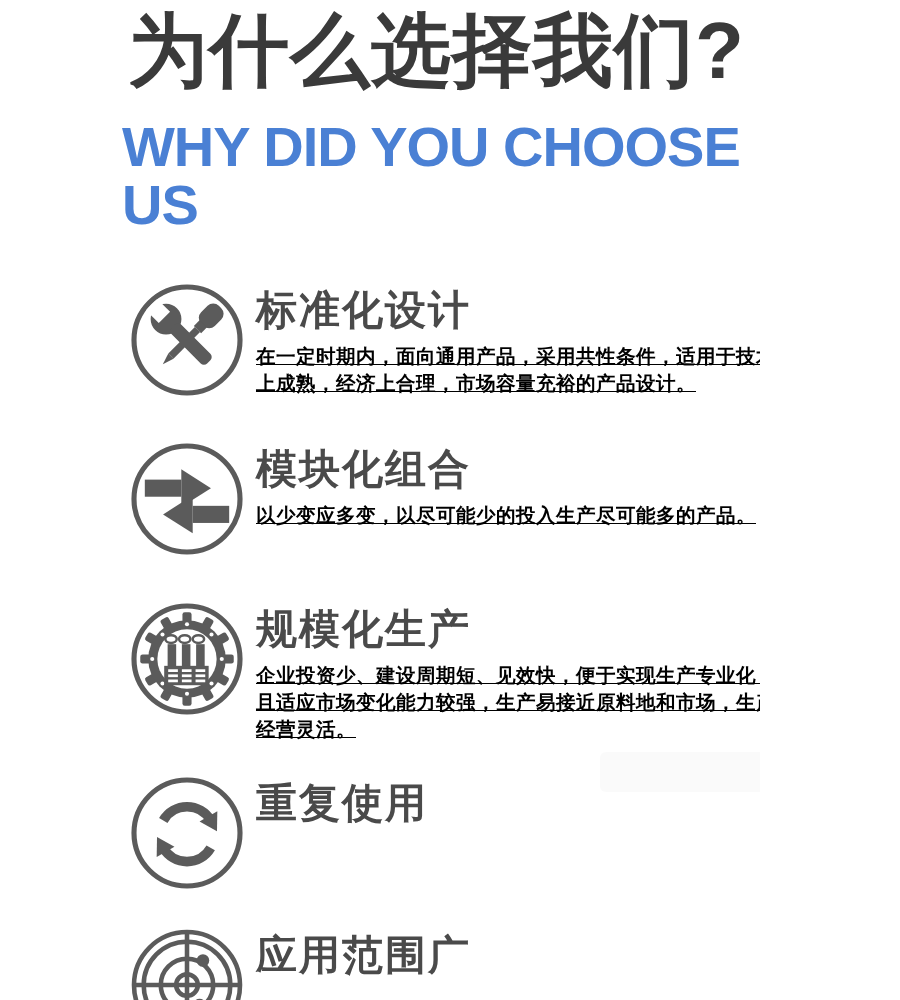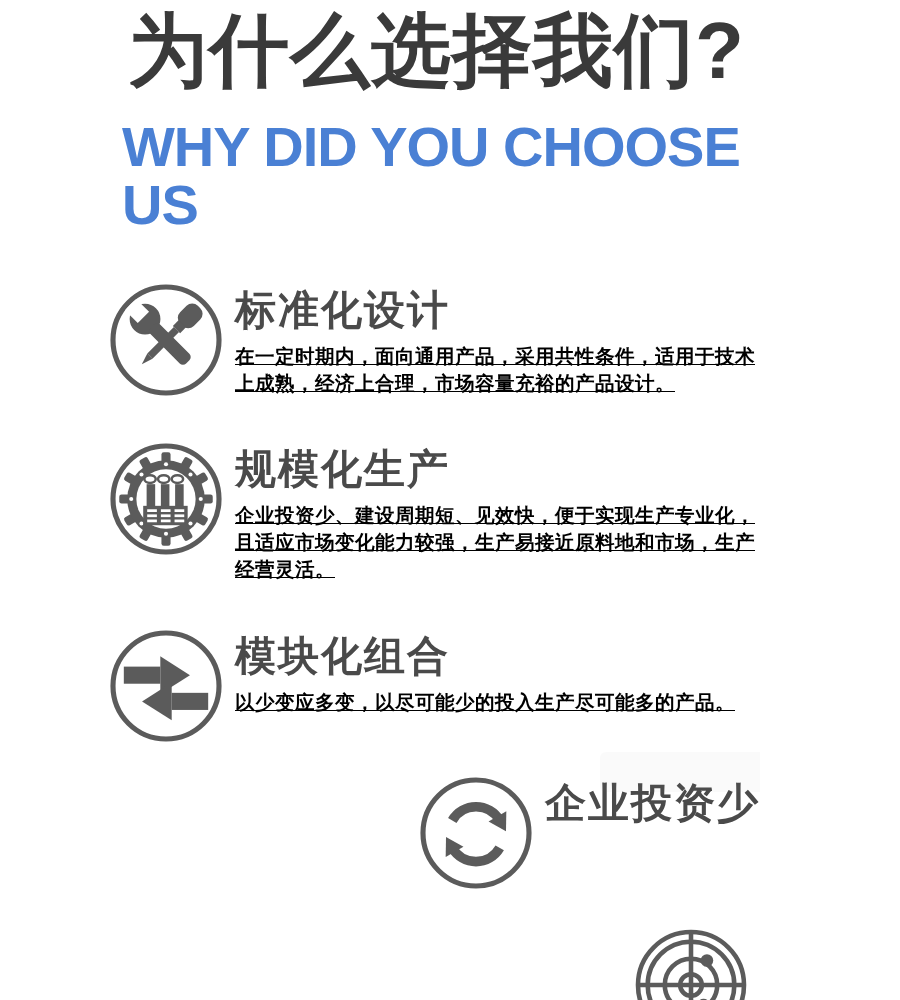--- a/index.html
+++ b/index.html
@@ -36,21 +36,20 @@
     color: #4a80d4;
     letter-spacing: -1px;
   }
   .features {
     margin-top: 48px;
     padding-left: 130px;
   }
   .feature {
     display: flex;
     align-items: flex-start;
-    justify-content: flex-end;
   }
   .feature:nth-child(1) { margin-bottom: 45px; }
   .feature:nth-child(2) { margin-bottom: 46px; }
   .feature:nth-child(3) { margin-bottom: 33px; }
   .feature:nth-child(4) { margin-bottom: 38px; }
   .feature-icon {
     flex: 0 0 114px;
     width: 114px;
     height: 114px;
     margin-right: 12px;
@@ -125,20 +124,38 @@
               <rect x="45.5" y="30" width="9" height="7"></rect>
               <rect x="46.8" y="37" width="6.4" height="33"></rect>
               <polygon points="46.8,70 53.2,70 50,80"></polygon>
             </g>
           </g>
         </svg>
       </div>
       <div class="feature-body">
         <h3 class="feature-title">标准化设计</h3>
         <p class="feature-desc">在一定时期内，面向通用产品，采用共性条件，适用于技术上成熟，经济上合理，市场容量充裕的产品设计。</p>
+      </div>
+    </div>
+
+    <div class="feature">
+      <div class="feature-icon">
+        <svg viewBox="0 0 100 100" aria-hidden="true">
+          <circle cx="50" cy="50" r="46.5" fill="none" stroke="#5b5b5b" stroke-width="4.5"></circle>
+          <g fill="#5b5b5b">
+            <rect x="13" y="33" width="32" height="15"></rect>
+            <polygon points="45,24 45,57 71,40.5"></polygon>
+            <rect x="55" y="56" width="32" height="15"></rect>
+            <polygon points="55,47 55,80 29,63.5"></polygon>
+          </g>
+        </svg>
+      </div>
+      <div class="feature-body">
+        <h3 class="feature-title">模块化组合</h3>
+        <p class="feature-desc">以少变应多变，以尽可能少的投入生产尽可能多的产品。</p>
       </div>
     </div>
 
     <div class="feature">
       <div class="feature-icon">
         <svg viewBox="0 0 100 100" aria-hidden="true">
           <circle cx="50" cy="50" r="46.5" fill="none" stroke="#5b5b5b" stroke-width="4.5"></circle>
           <g fill="#5b5b5b">
             <g>
               <rect x="46" y="9" width="8" height="11" rx="2" transform="rotate(0 50 50)"></rect>
@@ -191,50 +208,32 @@
       <div class="feature-body">
         <h3 class="feature-title">规模化生产</h3>
         <p class="feature-desc">企业投资少、建设周期短、见效快，便于实现生产专业化，且适应市场变化能力较强，生产易接近原料地和市场，生产经营灵活。</p>
       </div>
     </div>
 
     <div class="feature">
       <div class="feature-icon">
         <svg viewBox="0 0 100 100" aria-hidden="true">
           <circle cx="50" cy="50" r="46.5" fill="none" stroke="#5b5b5b" stroke-width="4.5"></circle>
-          <g fill="#5b5b5b">
-            <rect x="13" y="33" width="32" height="15"></rect>
-            <polygon points="45,24 45,57 71,40.5"></polygon>
-            <rect x="55" y="56" width="32" height="15"></rect>
-            <polygon points="55,47 55,80 29,63.5"></polygon>
-          </g>
-        </svg>
-      </div>
-      <div class="feature-body">
-        <h3 class="feature-title">模块化组合</h3>
-        <p class="feature-desc">以少变应多变，以尽可能少的投入生产尽可能多的产品。</p>
-      </div>
-    </div>
-
-    <div class="feature">
-      <div class="feature-icon">
-        <svg viewBox="0 0 100 100" aria-hidden="true">
-          <circle cx="50" cy="50" r="46.5" fill="none" stroke="#5b5b5b" stroke-width="4.5"></circle>
           <g stroke="#5b5b5b" stroke-width="8.5" fill="none">
             <path d="M29.2,39 A24,24 0 0 1 70.8,39"></path>
             <path d="M70.8,63 A24,24 0 0 1 29.2,63"></path>
           </g>
           <g fill="#5b5b5b">
             <polygon points="76.3,48.5 61,40 76.6,31"></polygon>
             <polygon points="23.7,53.5 39,62 23.4,71"></polygon>
           </g>
         </svg>
       </div>
       <div class="feature-body">
-        <h3 class="feature-title">企业投资少</h3>
+        <h3 class="feature-title">重复使用</h3>
       </div>
     </div>
 
     <div class="feature">
       <div class="feature-icon">
         <svg viewBox="0 0 100 100" aria-hidden="true">
           <g stroke="#5b5b5b" fill="none">
             <circle cx="50" cy="50" r="46.5" stroke-width="4"></circle>
             <circle cx="50" cy="50" r="38" stroke-width="4"></circle>
             <circle cx="50" cy="50" r="23" stroke-width="4"></circle>
@@ -242,20 +241,21 @@
             <line x1="50" y1="4" x2="50" y2="96" stroke-width="4"></line>
             <line x1="4" y1="50" x2="96" y2="50" stroke-width="4"></line>
           </g>
           <g fill="#5b5b5b">
             <circle cx="64" cy="28.5" r="5.5"></circle>
             <circle cx="61" cy="67.5" r="5.5"></circle>
           </g>
         </svg>
       </div>
       <div class="feature-body">
+        <h3 class="feature-title">应用范围广</h3>
       </div>
     </div>
 
   </div>
 
   <div class="watermark-smudge"></div>
 
 </div>
 
 </body></html>

